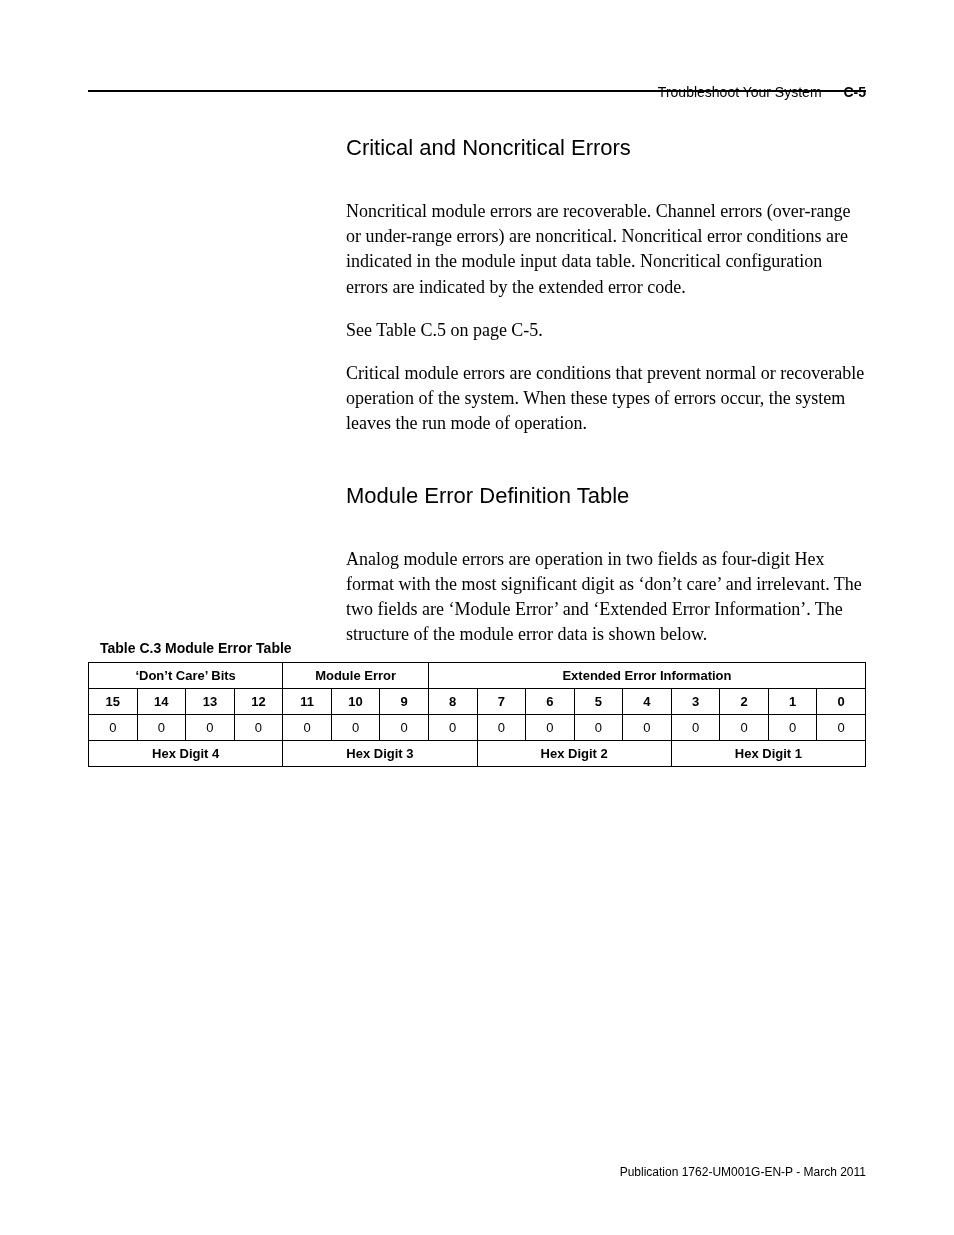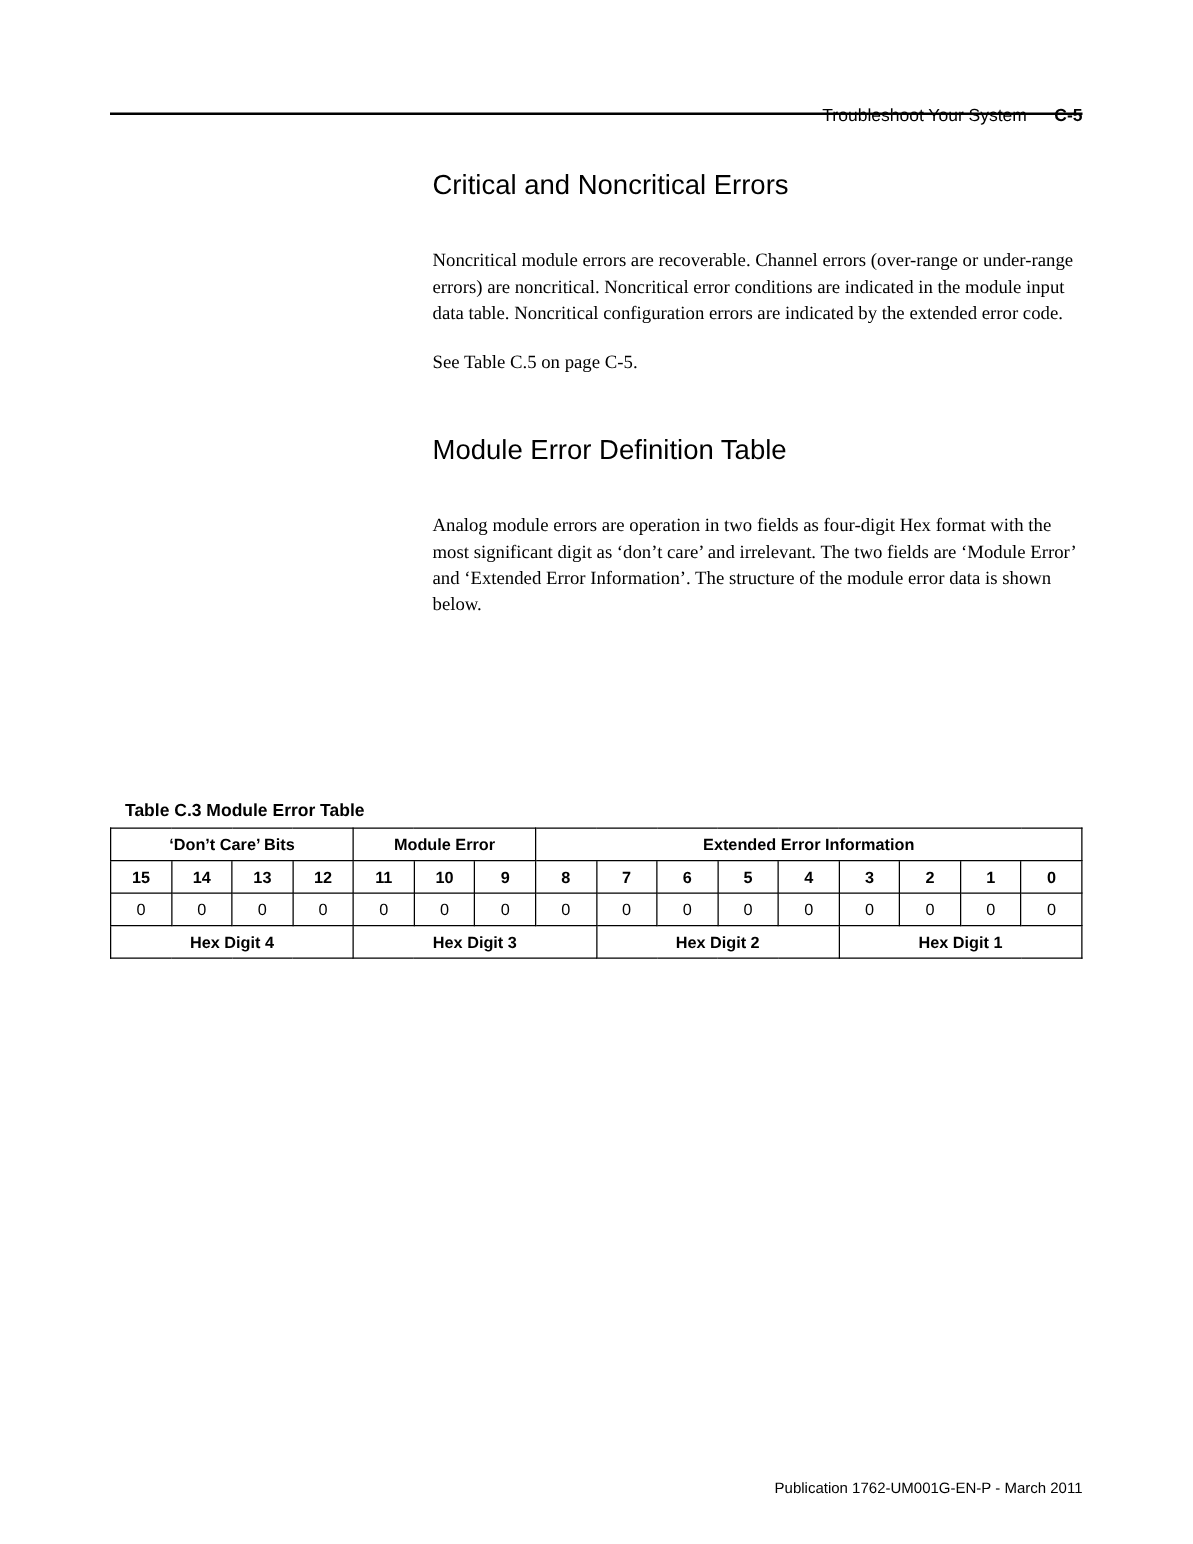--- a/index.html
+++ b/index.html
@@ -32,21 +32,21 @@
     left: 346px;
     right: 88px;
   }
   h2 {
     font-family: Arial, Helvetica, sans-serif;
     font-weight: normal;
     font-size: 22px;
     margin-bottom: 38px;
   }
   .para {
-    font-size: 15px;
+    font-size: 18px;
     line-height: 1.4;
     margin-bottom: 18px;
   }
   .section2-title { margin-top: 46px; }
   .table-caption {
     position: absolute;
     top: 640px;
     left: 100px;
     font-family: Arial, Helvetica, sans-serif;
     font-weight: bold;
@@ -66,39 +66,40 @@
   .error-table th, .error-table td {
     border: 1px solid #000;
     text-align: center;
     padding: 5px 2px;
     vertical-align: middle;
   }
   .error-table th { font-weight: bold; }
   .error-table tfoot th { font-weight: bold; }
   .footer {
     position: absolute;
-    bottom: 38px;
+    bottom: 56px;
     right: 88px;
     font-family: Arial, Helvetica, sans-serif;
     font-size: 12px;
   }
 </style>
 </head>
 <body>
 
 <div class="header">
   <span>Troubleshoot Your System</span>
   <span class="pagenum">C-5</span>
 </div>
 <div class="hr"></div>
 
 <div class="content">
   <h2>Critical and Noncritical Errors</h2>
   <p class="para">Noncritical module errors are recoverable. Channel errors (over-range or under-range errors) are noncritical. Noncritical error conditions are indicated in the module input data table. Noncritical configuration errors are indicated by the extended error code.</p>
   <p class="para">See Table C.5 on page C-5.</p>
+  <p class="para">Critical module errors are conditions that prevent normal or recoverable operation of the system. When these types of errors occur, the system leaves the run mode of operation.</p>
 
   <h2 class="section2-title">Module Error Definition Table</h2>
   <p class="para">Analog module errors are operation in two fields as four-digit Hex format with the most significant digit as ‘don’t care’ and irrelevant. The two fields are ‘Module Error’ and ‘Extended Error Information’. The structure of the module error data is shown below.</p>
 </div>
 
 <div class="table-caption">Table C.3 Module Error Table</div>
 
 <table class="error-table">
   <thead>
     <tr>

